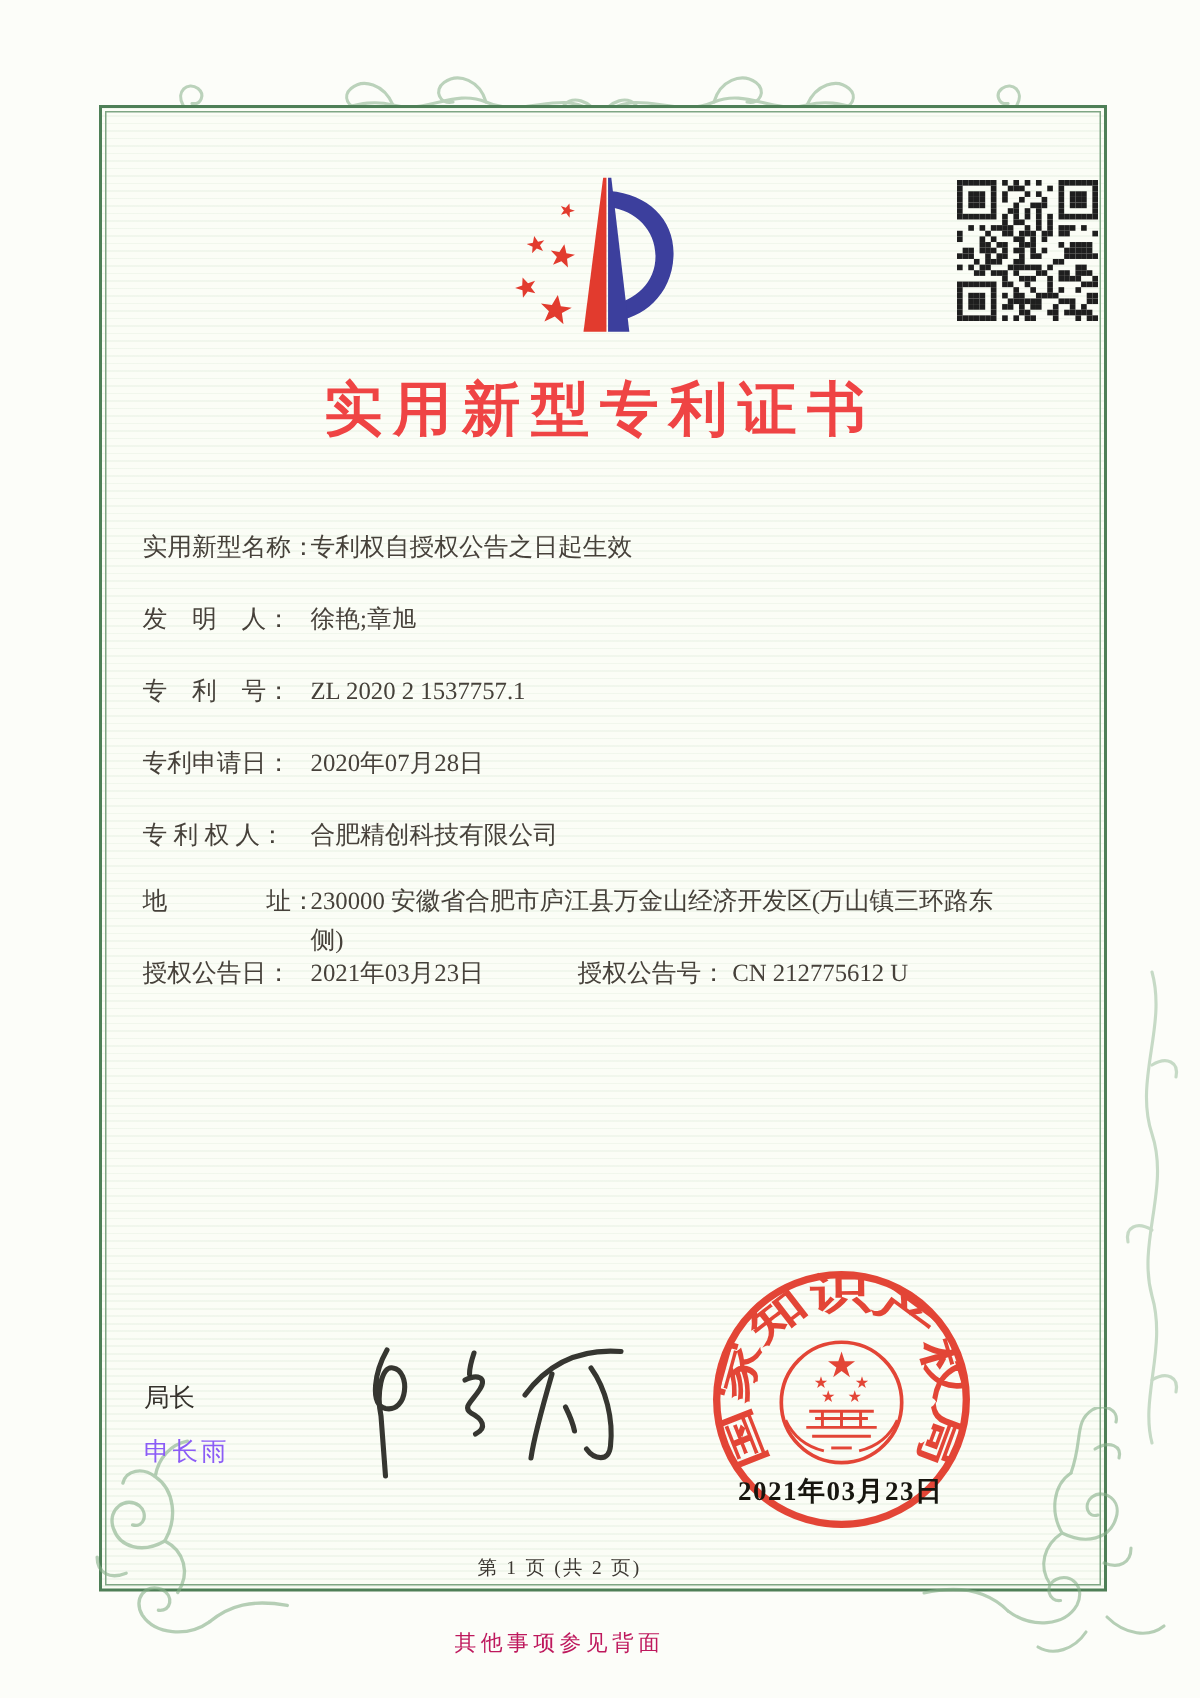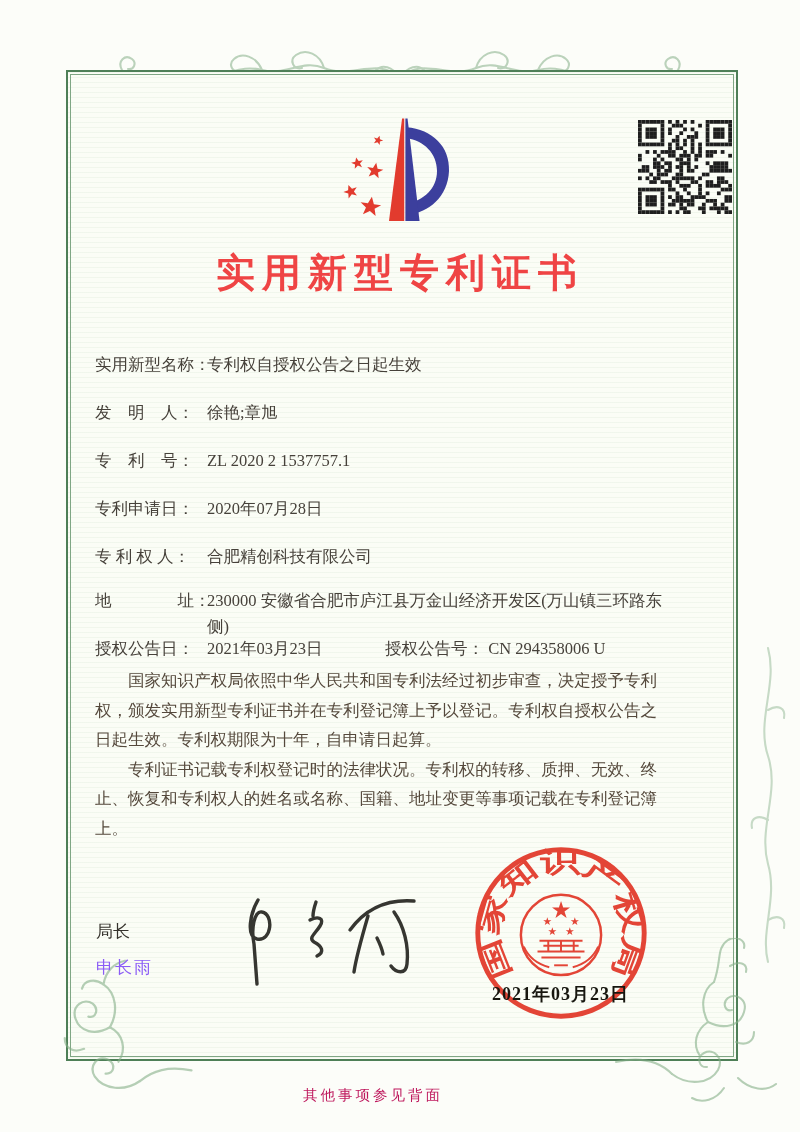--- a/index.html
+++ b/index.html
@@ -472,28 +472,24 @@
   </div>
   <div class="frow" style="top:588px">
     <span class="flabel">地　　　　址：</span>
     <span class="fvalue wrap">230000 安徽省合肥市庐江县万金山经济开发区(万山镇三环路东侧)</span>
   </div>
   <div class="frow" style="top:636px">
     <span class="flabel">授权公告日：</span>
     <span class="fvalue">2021年03月23日</span>
     <span class="pair2">
       <span>授权公告号：</span>
-      <span class="fvalue2">CN 294358006 U</span>
+      <span class="fvalue2">CN 212775612 U</span>
     </span>
   </div>
 
-  <div class="paras">
-    <p>国家知识产权局依照中华人民共和国专利法经过初步审查，决定授予专利权，颁发实用新型专利证书并在专利登记簿上予以登记。专利权自授权公告之日起生效。专利权期限为十年，自申请日起算。</p>
-    <p>专利证书记载专利权登记时的法律状况。专利权的转移、质押、无效、终止、恢复和专利权人的姓名或名称、国籍、地址变更等事项记载在专利登记簿上。</p>
-  </div>
 
   <div class="signer-role">局长</div>
   <div class="signer-name">申长雨</div>
 
   <svg class="signature" viewBox="0 0 225 108">
     <path d="M46,14 C38,28 34,50 45,53 C60,56 62,28 50,26 C42,24 39,44 42,58 L45,98"></path>
     <path d="M104,16 C102,22 101,26 101,30"></path>
     <path d="M98,34 C106,30 113,32 108,40 C103,48 96,52 102,56 C110,60 113,66 105,70"></path>
     <path d="M138,44 C154,22 176,13 202,15"></path>
     <path d="M156,30 C149,54 144,72 142,86"></path>
@@ -524,15 +520,16 @@
         <path d="M-13,8 L-13,19 M0,8 L0,19 M13,8 L13,19"></path>
         <path d="M-38,14 C-33,25 -24,32 -12,35"></path>
         <path d="M38,14 C33,25 24,32 12,35"></path>
         <path d="M-7,33 L7,33"></path>
       </g>
     </g>
   </svg>
 
   <div class="seal-date">2021年03月23日</div>
 
+  <div class="footer-page">第 1 页 (共 2 页)</div>
   <div class="back-note">其他事项参见背面</div>
 
 </div>
 
 </body></html>

